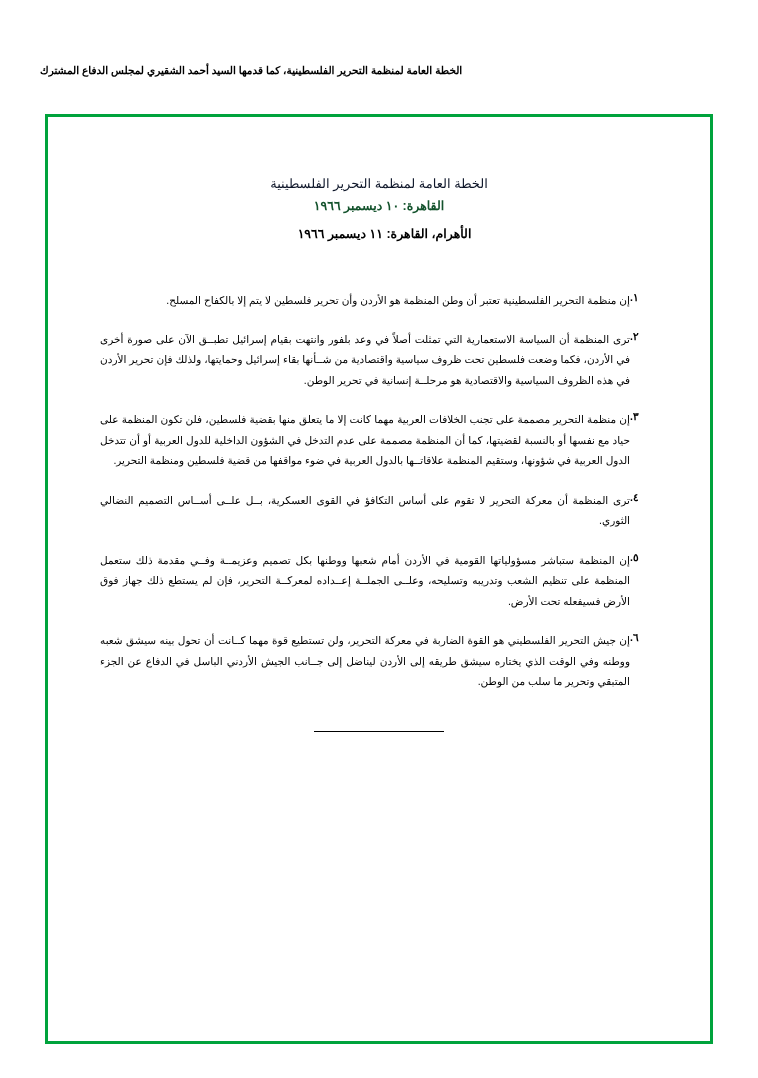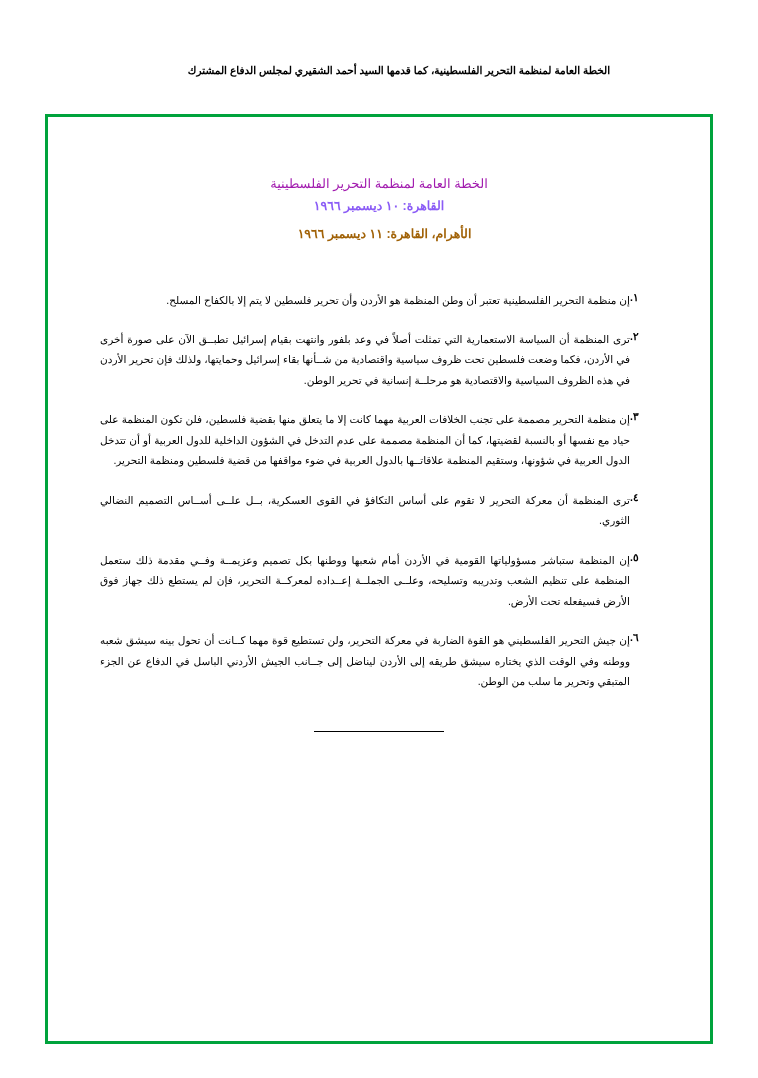--- a/index.html
+++ b/index.html
@@ -13,21 +13,21 @@
     font-family: "Liberation Sans", sans-serif;
     color: #000000;
     position: relative;
     overflow: hidden;
   }
   .page-header {
     position: absolute;
     top: 64px;
     left: 0;
     right: 0;
-    text-align: center;
+    text-align: left;
     font-size: 10.5px;
     font-weight: bold;
     color: #000;
     letter-spacing: 0;
     margin-left: 40px;
   }
   .doc-frame {
     position: absolute;
     top: 114px;
     left: 45px;
@@ -37,37 +37,37 @@
     box-sizing: border-box;
     background: #ffffff;
   }
   .title-block {
     margin-top: 56px;
     text-align: center;
     line-height: 1.75;
   }
   .title-line-1 {
     font-size: 13px;
-    color: #a21caf;
+    color: #0f172a;
     letter-spacing: 0.4px;
   }
   .title-line-2 {
     font-size: 12.5px;
     color: #2b2b2b;
     letter-spacing: 0.4px;
   }
   .title-line-3 {
     font-size: 12.5px;
-    color: #8b5cf6;
+    color: #14532d;
     font-weight: bold;
     letter-spacing: 0.6px;
   }
   .title-line-4 {
     font-size: 12.5px;
-    color: #a16207;
+    color: #000000;
     font-weight: bold;
     letter-spacing: 0.6px;
     margin-top: 6px;
     margin-left: 11px;
   }
   .clauses {
     margin: 44px 52px 0 48px;
   }
   .clause {
     display: flex;

